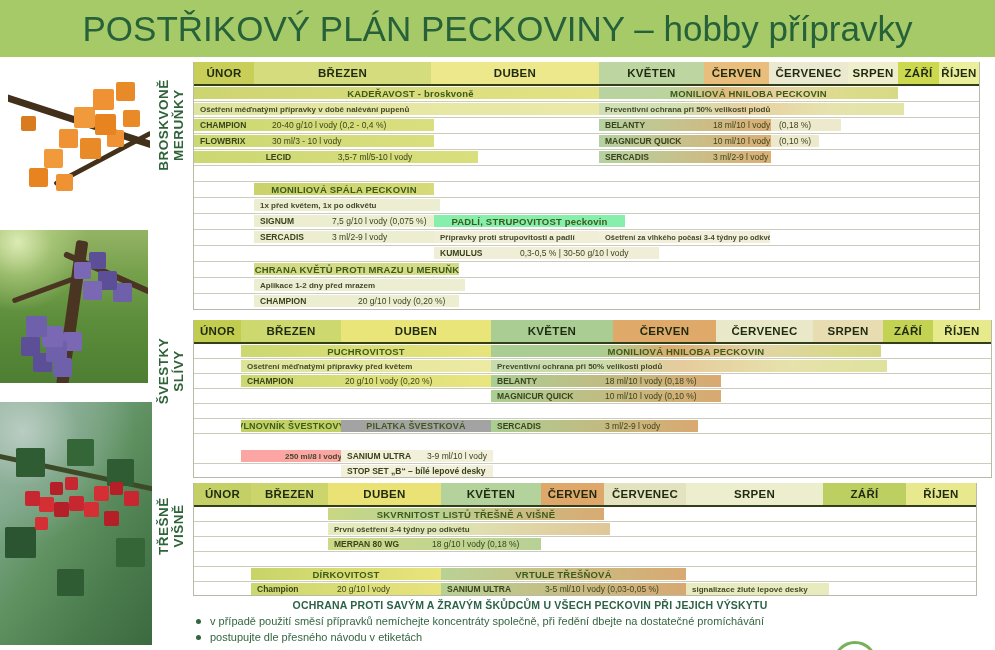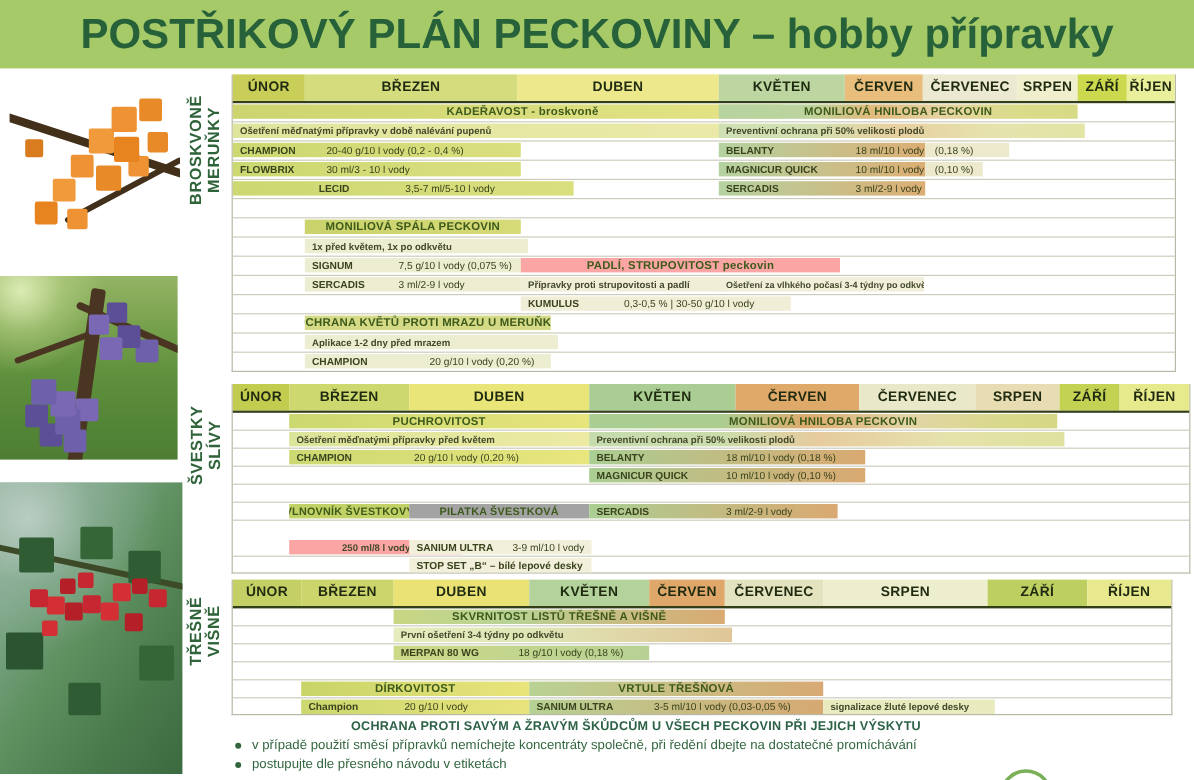--- a/index.html
+++ b/index.html
@@ -1,21 +1,21 @@
 <!DOCTYPE html>
 <html><head>
 <meta charset="utf-8">
 <style>
   html,body{margin:0;padding:0;}
   .page{position:relative;width:995px;height:650px;background:#ffffff;overflow:hidden;
         font-family:"Liberation Sans", sans-serif;}
   
   .titlebar{position:absolute;left:0;top:0;width:995px;height:57px;background:#a6ca67;
             display:flex;align-items:center;justify-content:center;}
-  .titlebar h1{margin:0;font-size:35px;font-weight:700;color:#26613a;letter-spacing:0px;white-space:nowrap;}
+  .titlebar h1{margin:0;font-size:35px;font-weight:400;color:#26613a;letter-spacing:0px;white-space:nowrap;}
   
   .photo{position:absolute;overflow:hidden;}
   .ph1{left:8px;top:61px;width:142px;height:144px;
        background:radial-gradient(circle at 58% 4%, #ffeaa9 0%, #f6c express 0, #f6c35f 9%, rgba(226,186,86,.55) 20%, rgba(110,130,50,0) 38%),
                   linear-gradient(180deg,#87913d 0%,#667c30 30%,#4d6c29 62%,#3f5e24 100%);}
   .ph2{left:0;top:230px;width:148px;height:153px;
        background:radial-gradient(circle at 12% 8%, #dcebb4 0%, rgba(190,215,140,.5) 18%, rgba(90,140,60,0) 36%),
                   linear-gradient(180deg,#94b465 0%,#76a04c 28%,#5c8e3b 58%,#4d7e33 100%);}
   .ph3{left:0;top:402px;width:152px;height:243px;
        background:radial-gradient(circle at 15% 12%, #b9cdc2 0%, rgba(150,180,160,.5) 22%, rgba(80,120,85,0) 45%),
@@ -115,21 +115,21 @@
       <div class="mcell" style="width:177px;background:#d4dc7d;">BŘEZEN</div>
       <div class="mcell" style="width:168px;background:#ece88b;">DUBEN</div>
       <div class="mcell" style="width:105px;background:#bdd6a1;">KVĚTEN</div>
       <div class="mcell" style="width:65px;background:#e9bd7b;">ČERVEN</div>
       <div class="mcell" style="width:79px;background:#ebead0;">ČERVENEC</div>
       <div class="mcell" style="width:50px;background:#efeecd;">SRPEN</div>
       <div class="mcell" style="width:41px;background:#ccd94e;">ZÁŘÍ</div>
       <div class="mcell" style="width:40px;background:#e9ef9a;">ŘÍJEN</div>
     </div>
     <div class="row r16" style="top:24px;">
-      <div class="bar hdr" style="left:0;width:433px;background:linear-gradient(90deg,#ccd470,#e5e488);padding-left:25px;">KADEŘAVOST - broskvoně</div>
+      <div class="bar hdr" style="left:0;width:433px;background:linear-gradient(90deg,#ccd470,#e5e488);">KADEŘAVOST - broskvoně</div>
       <div class="bar hdr" style="left:405px;width:299px;background:linear-gradient(90deg,#b7d3a0 0%,#bcd49e 25%,#e0ba7d 42%,#e6d3a2 62%,#dbdc8b 82%,#d7da85 100%);">MONILIOVÁ HNILOBA PECKOVIN</div>
     </div>
     <div class="row r16" style="top:40px;">
       <div class="bar note" style="left:0;width:405px;background:linear-gradient(90deg,#dfe59d,#ebe9a8);font-weight:700;">Ošetření měďnatými přípravky v době nalévání pupenů</div>
       <div class="bar note" style="left:405px;width:299px;background:linear-gradient(90deg,#cfe0b4 0%,#d3e1b2 25%,#e8cfa0 48%,#e6e3ae 75%,#e2e5a5 100%);font-weight:700;">Preventivní ochrana při 50% velikosti plodů</div>
     </div>
     <div class="row r16" style="top:56px;">
       <div class="bar" style="left:0;width:240px;background:linear-gradient(90deg,#ccd872,#dadf7e);">
         <span class="nm w64">CHAMPION</span>
         <span class="ds">20-40 g/10 l vody (0,2 - 0,4 %)</span>
@@ -170,21 +170,21 @@
       <div class="bar hdr" style="left:60px;width:180px;background:linear-gradient(90deg,#c9d26b,#d6da78);">MONILIOVÁ SPÁLA PECKOVIN</div>
     </div>
     <div class="row r16" style="top:136px;">
       <div class="bar note" style="left:60px;width:180px;background:#ededd2;">1x před květem, 1x po odkvětu</div>
     </div>
     <div class="row r16" style="top:152px;">
       <div class="bar" style="left:60px;width:180px;background:#ededd2;">
         <span class="nm w64">SIGNUM</span>
         <span class="ds">7,5 g/10 l vody (0,075 %)</span>
       </div>
-      <div class="bar hdr" style="left:240px;width:266px;background:#fca5a5;">PADLÍ, STRUPOVITOST peckovin</div>
+      <div class="bar hdr" style="left:240px;width:191px;background:#86efac;">PADLÍ, STRUPOVITOST peckovin</div>
     </div>
     <div class="row r16" style="top:168px;">
       <div class="bar" style="left:60px;width:180px;background:#ededd2;">
         <span class="nm w64">SERCADIS</span>
         <span class="ds">3 ml/2-9 l vody</span>
       </div>
       <div class="bar note" style="left:240px;width:165px;background:#f0eed6;">Přípravky proti strupovitosti a padlí</div>
       <div class="bar note" style="left:405px;width:165px;background:#f1efd9;font-size:7.5px;">Ošetření za vlhkého počasí 3-4 týdny po odkvětu</div>
     </div>
     <div class="row r16" style="top:184px;">

